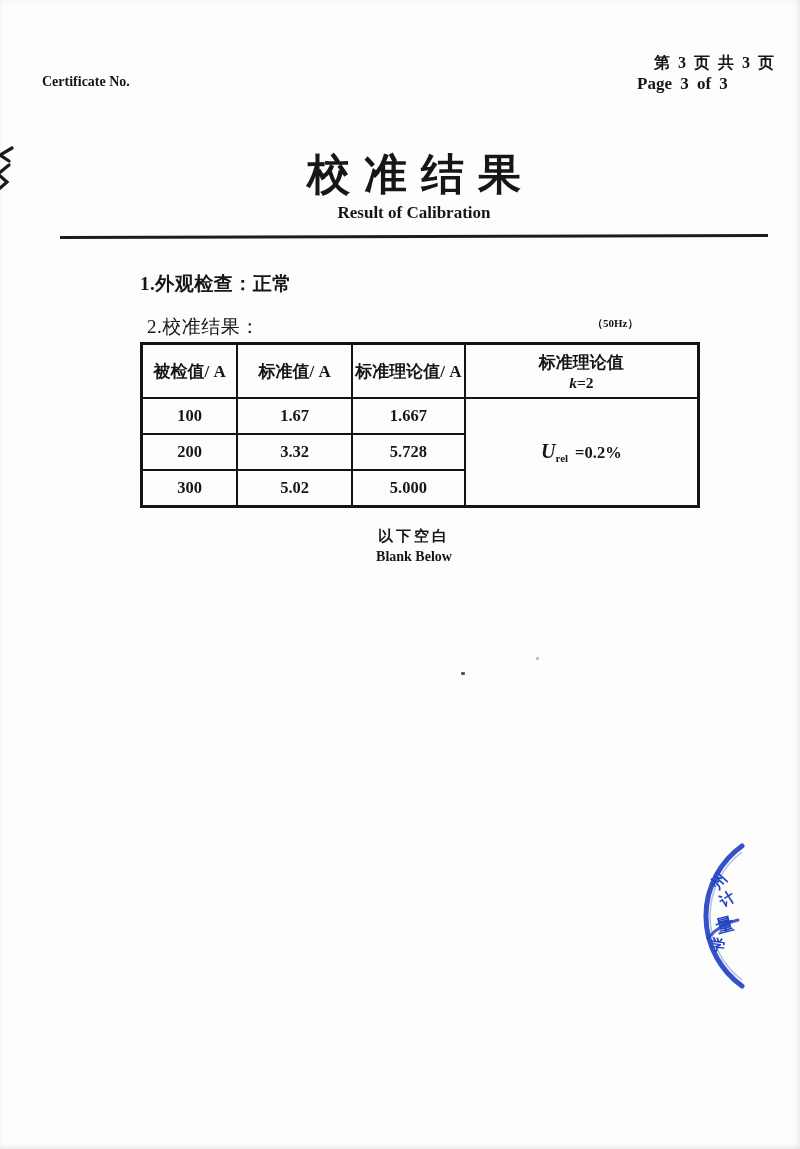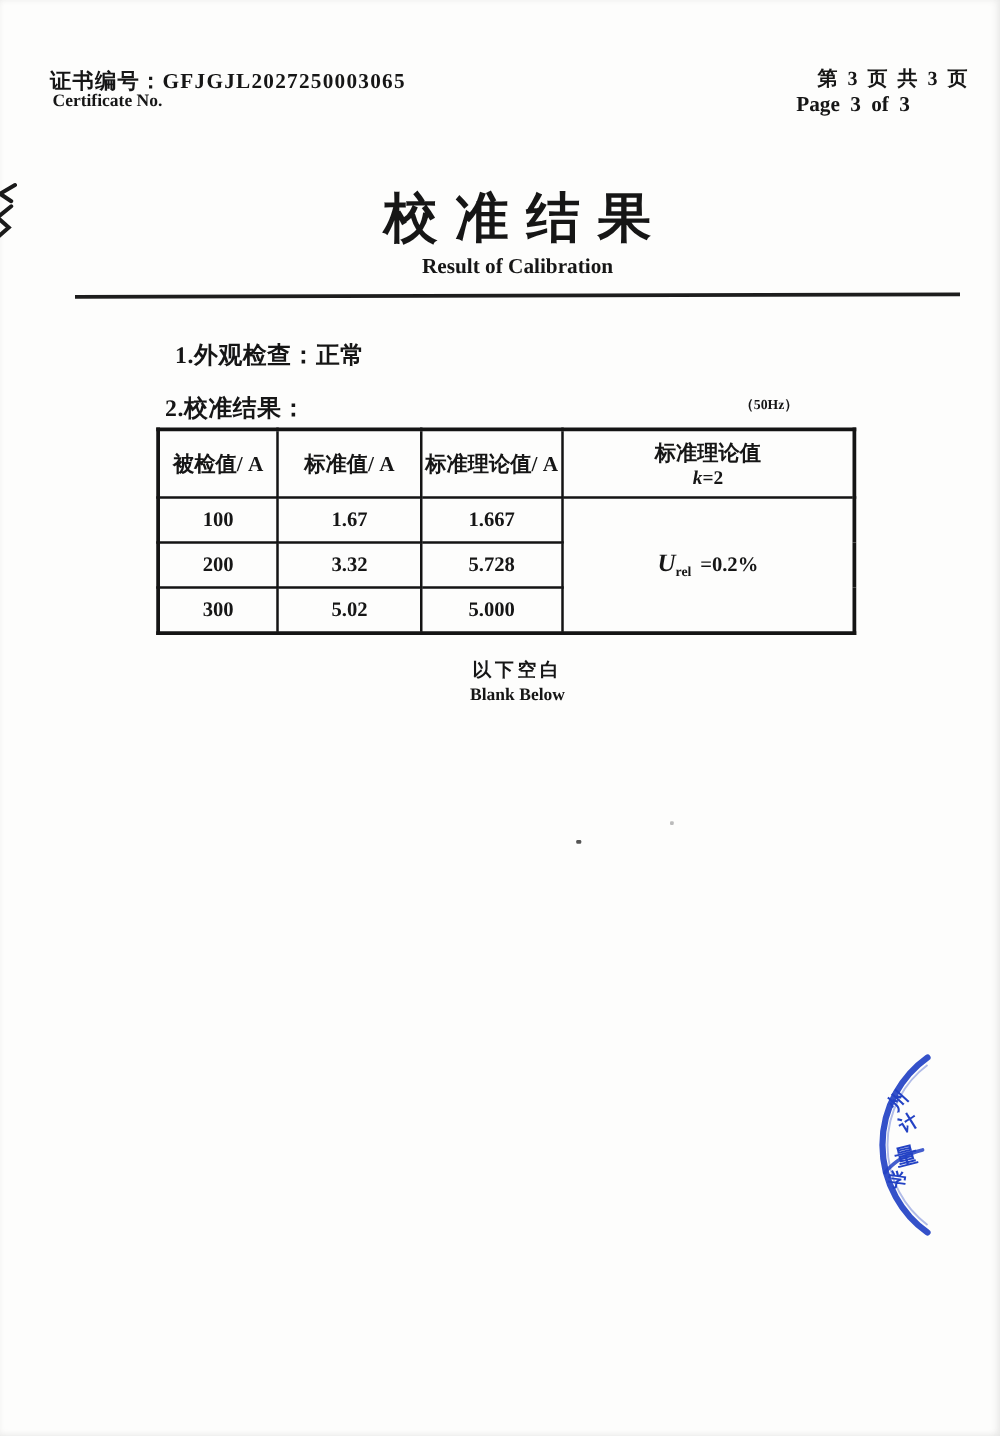--- a/index.html
+++ b/index.html
@@ -17,24 +17,24 @@
   .cert-zh{left:40px;top:53px;font-size:17px;font-weight:700;letter-spacing:1px;white-space:nowrap;}
   .cert-en{left:42px;top:74px;font-size:14px;font-weight:700;}
   .page-zh{left:620px;top:53px;font-size:16px;font-weight:700;letter-spacing:2px;white-space:nowrap;margin-left:34px;}
   .page-en{left:637px;top:74px;font-size:17px;font-weight:700;word-spacing:4px;white-space:nowrap;}
   
   .title-zh{left:0;width:828px;top:146px;text-align:center;font-size:43px;font-weight:700;letter-spacing:14px;text-indent:14px;}
   .title-en{left:0;width:828px;top:203px;text-align:center;font-size:17px;font-weight:700;}
   .rule{left:60px;top:235px;width:708px;height:2.5px;background:#1d1d1d;transform:rotate(-0.15deg);}
   
   .item1{left:140px;top:271px;font-size:19px;font-weight:600;letter-spacing:0.5px;white-space:nowrap;}
-  .item2{left:132px;top:314px;font-size:19px;font-weight:700;letter-spacing:0.5px;white-space:nowrap;}
+  .item2{left:147px;top:314px;font-size:19px;font-weight:400;letter-spacing:0.5px;white-space:nowrap;}
   .freq{left:592px;top:316px;font-size:11px;font-weight:600;white-space:nowrap;}
   
-  .cal-table{left:125px;top:342px;width:560px;border-collapse:collapse;table-layout:fixed;border-radius:24px;}
+  .cal-table{left:140px;top:342px;width:560px;border-collapse:collapse;table-layout:fixed;border-radius:24px;}
   .cal-table td,.cal-table th{border:2px solid #141414;text-align:center;vertical-align:middle;padding:0;font-weight:600;}
   .cal-table{border:3.5px solid #141414;}
   .cal-table th{height:52px;font-size:17px;}
   .cal-table td{height:34px;font-size:16.5px;}
   .col1{width:17%;} .col2{width:20.6%;} .col3{width:20.2%;} .col4{width:42.2%;}
   .k-line{font-size:15.5px;font-weight:600;}
   .ital{font-style:italic;font-family:"Liberation Serif","DejaVu Serif",serif;}
   .u-sym{font-size:20px;font-style:italic;font-weight:600;}
   .u-sub{font-size:11px;vertical-align:-4px;font-weight:600;}
   .u-val{font-size:16.5px;font-weight:600;margin-left:7px;}
@@ -47,23 +47,20 @@
   .speck2{left:536px;top:657px;width:3px;height:3px;background:#bbb;border-radius:1px;}
   
   .stamp{left:690px;top:840px;width:80px;height:152px;}
   .stamp-char{position:absolute;font-size:15px;font-weight:700;line-height:1;}
 </style>
 </head>
 <body>
 
 <div class="page">
 
-  <div class="abs cert-zh">
-    <span>证书编号：</span><span>GFJGJL2027250003065</span>
-  </div>
   <div class="abs cert-en">Certificate No.</div>
 
   <div class="abs page-zh">第 3 页  共 3 页</div>
   <div class="abs page-en">Page 3 of 3</div>
 
   <svg class="abs edge-mark" width="20" height="46" viewBox="0 0 20 46">
     <path d="M16,2 L4,9 L13,15 M13,19 L2,28 L11,36 L3,43" fill="none" stroke="#1a1a1a" stroke-width="3.2" stroke-linecap="round"></path>
   </svg>
 
   <div class="abs title-zh">校准结果</div>

